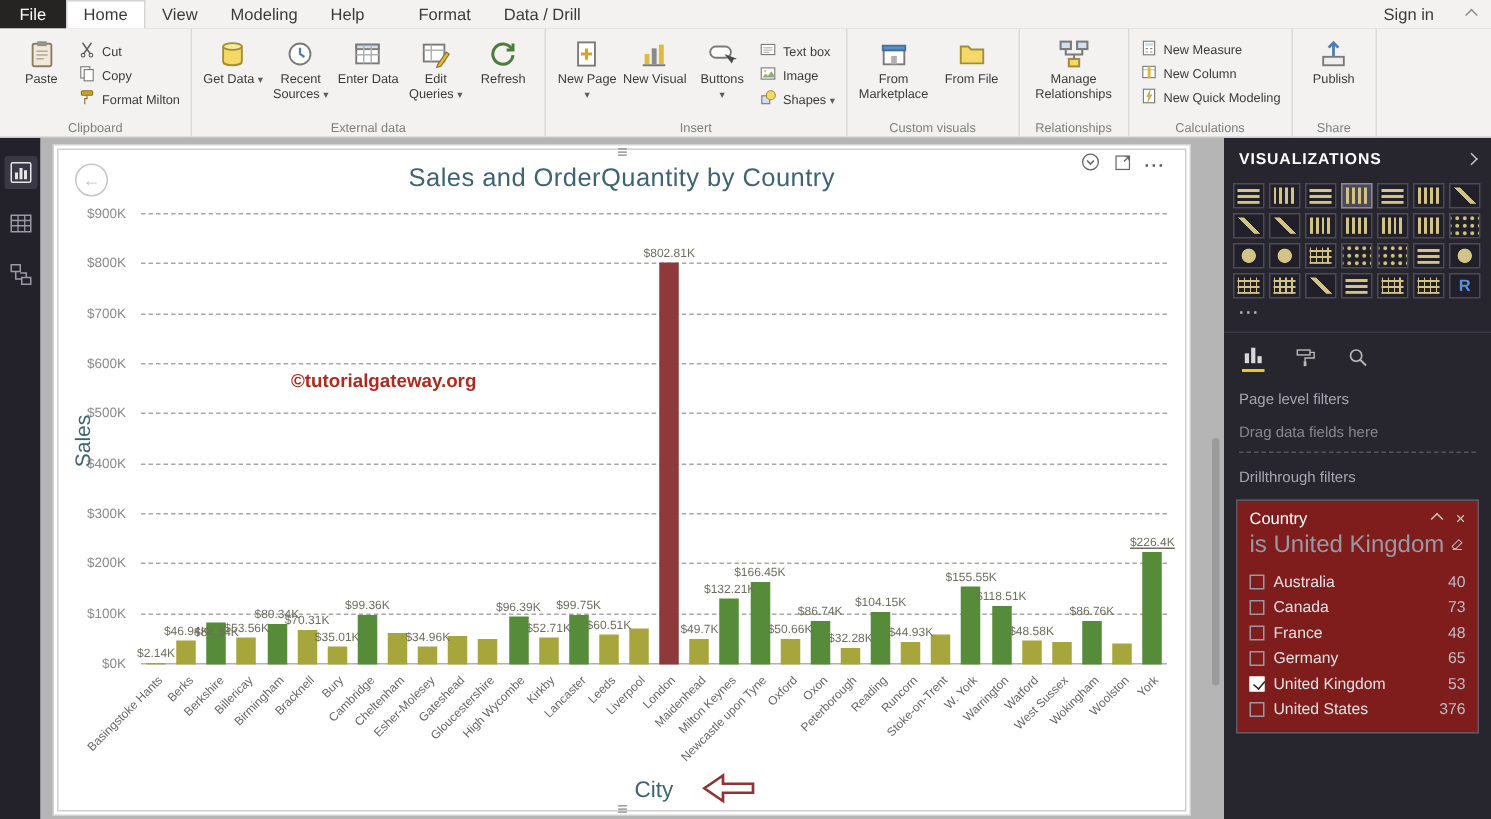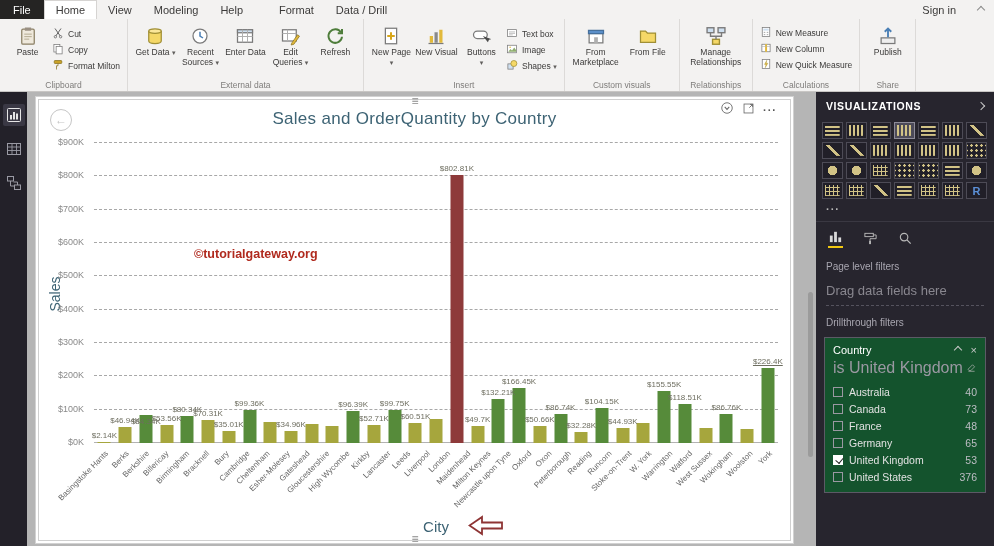--- a/index.html
+++ b/index.html
@@ -67,22 +67,22 @@
   .vt-line{background-image:linear-gradient(45deg,transparent 44%,#d2c386 44% 58%,transparent 58%);background-size:72% 64%;background-position:center;background-repeat:no-repeat}
   .vt-pie{background-image:radial-gradient(circle,#d2c386 0 4.5px,transparent 5px)}
   .vt-dots{background-image:radial-gradient(#d2c386 1px,transparent 1.5px);background-size:5px 5px;background-position:center}
   .vt-grid{background-image:repeating-linear-gradient(0deg,#d2c386 0 1px,transparent 1px 4px),repeating-linear-gradient(90deg,#d2c386 0 1px,transparent 1px 4px);background-size:70% 64%;background-position:center;background-repeat:no-repeat}
   .vt-R{color:#5b8fd6;font-weight:bold;font-size:11px}
   .viz-more{padding:2px 10px;color:#b8b8b8;font-size:11px;font-weight:bold;letter-spacing:1px}
   .pane-tabs{display:flex;gap:20px;padding:7px 12px 6px 12px;border-top:1px solid #3a3842;margin-top:4px}
   .ptab{display:flex;align-items:flex-end;padding-bottom:2px}
   .ptab.active{border-bottom:2px solid #f2c811}
   .section{padding:7px 10px 4px 10px;color:#a8a6b0;font-size:10px}
-  .drop-hint{margin:2px 10px 4px 10px;padding:5px 0 7px 0;color:#89878f;font-size:13px;border-bottom:1px dashed #55535e}
-  .filter-card{margin:5px 8px 0 8px;border:1px solid #5c5a66;background:#14532d;padding:6px 8px 7px 8px}
+  .drop-hint{margin:2px 10px 4px 10px;padding:5px 0 7px 0;color:#89878f;font-size:10px;border-bottom:1px dashed #55535e}
+  .filter-card{margin:5px 8px 0 8px;border:1px solid #5c5a66;background:#7f1d1d;padding:6px 8px 7px 8px}
   .fc-head{display:flex;align-items:center;color:#fff;font-size:11px}
   .fc-head .chev{margin-left:auto;border-color:#c8c8c8}
   .fc-x{margin-left:10px;color:#c8c8c8;font-size:11px}
   .fc-cond{display:flex;align-items:center;color:#9a98a2;font-size:16px;margin:3px 0 6px 0}
   .fc-cond .eraser{margin-left:auto}
   .fc-row{display:flex;align-items:center;gap:6px;height:17px;font-size:10.5px;color:#e2e2e2}
   .cb{position:relative;width:10px;height:10px;border:1px solid #9a98a2;flex:none;background:transparent}
   .cb.checked{background:#fff;border-color:#fff}
   .cb.checked::after{content:"";position:absolute;left:2.5px;top:0.5px;width:3.5px;height:6px;border-right:1.5px solid #222;border-bottom:1.5px solid #222;transform:rotate(40deg)}
   .fc-count{margin-left:auto;color:#bdbdc4}
@@ -323,21 +323,21 @@
                 <rect x="6.8" y="3" width="2.6" height="10" fill="#e2b93b"></rect>
                 <path d="M2.5 6h11" stroke="#b0b0b0" stroke-width="0.8"></path>
               </svg></span>
           <span>New Column</span>
         </div>
         <div class="smallbtn">
           <span><svg width="12" height="12" viewBox="0 0 16 16">
                 <rect x="3" y="2" width="10" height="12" fill="#fff" stroke="#7a7a7a"></rect>
                 <path d="M9 3L6 8.5h2L7 13l3.5-6H8.3z" fill="#e2b93b" stroke="#a08f35" stroke-width="0.5"></path>
               </svg></span>
-          <span>New Quick Measure</span>
+          <span>New Quick Modeling</span>
         </div>
       </div>
       <div class="rgroup-label">Calculations</div>
     </div>
 
     <div class="rgroup">
       <div class="bigbtn">
         <span class="ic">
             <svg width="20" height="22" viewBox="0 0 16 16">
               <rect x="2.5" y="9.5" width="11" height="4.5" fill="#eee" stroke="#7a7a7a"></rect>
@@ -530,20 +530,24 @@
             <div class="slot">
               <div class="bar" style="height: 20.4px; background: rgb(166, 166, 61);"></div>
             </div>
             <div class="slot">
               <div class="bar" style="height: 51.85px; background: rgb(86, 139, 58);"></div>
               <span class="dlabel" style="bottom: 53.85px;">$155.55K</span>
             </div>
             <div class="slot">
               <div class="bar" style="height: 39.5033px; background: rgb(86, 139, 58);"></div>
               <span class="dlabel" style="bottom: 41.5033px;">$118.51K</span>
+            </div>
+            <div class="slot">
+              <div class="bar" style="height: 16.1933px; background: rgb(166, 166, 61);"></div>
+              <span class="dlabel" style="bottom: 18.1933px;">$48.58K</span>
             </div>
             <div class="slot">
               <div class="bar" style="height: 15.0667px; background: rgb(166, 166, 61);"></div>
             </div>
             <div class="slot">
               <div class="bar" style="height: 28.92px; background: rgb(86, 139, 58);"></div>
               <span class="dlabel" style="bottom: 30.92px;">$86.76K</span>
             </div>
             <div class="slot">
               <div class="bar" style="height: 13.8333px; background: rgb(166, 166, 61);"></div>

